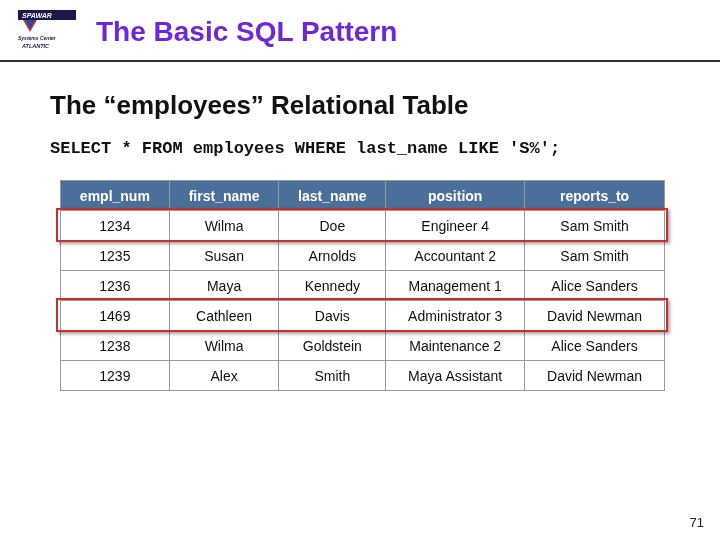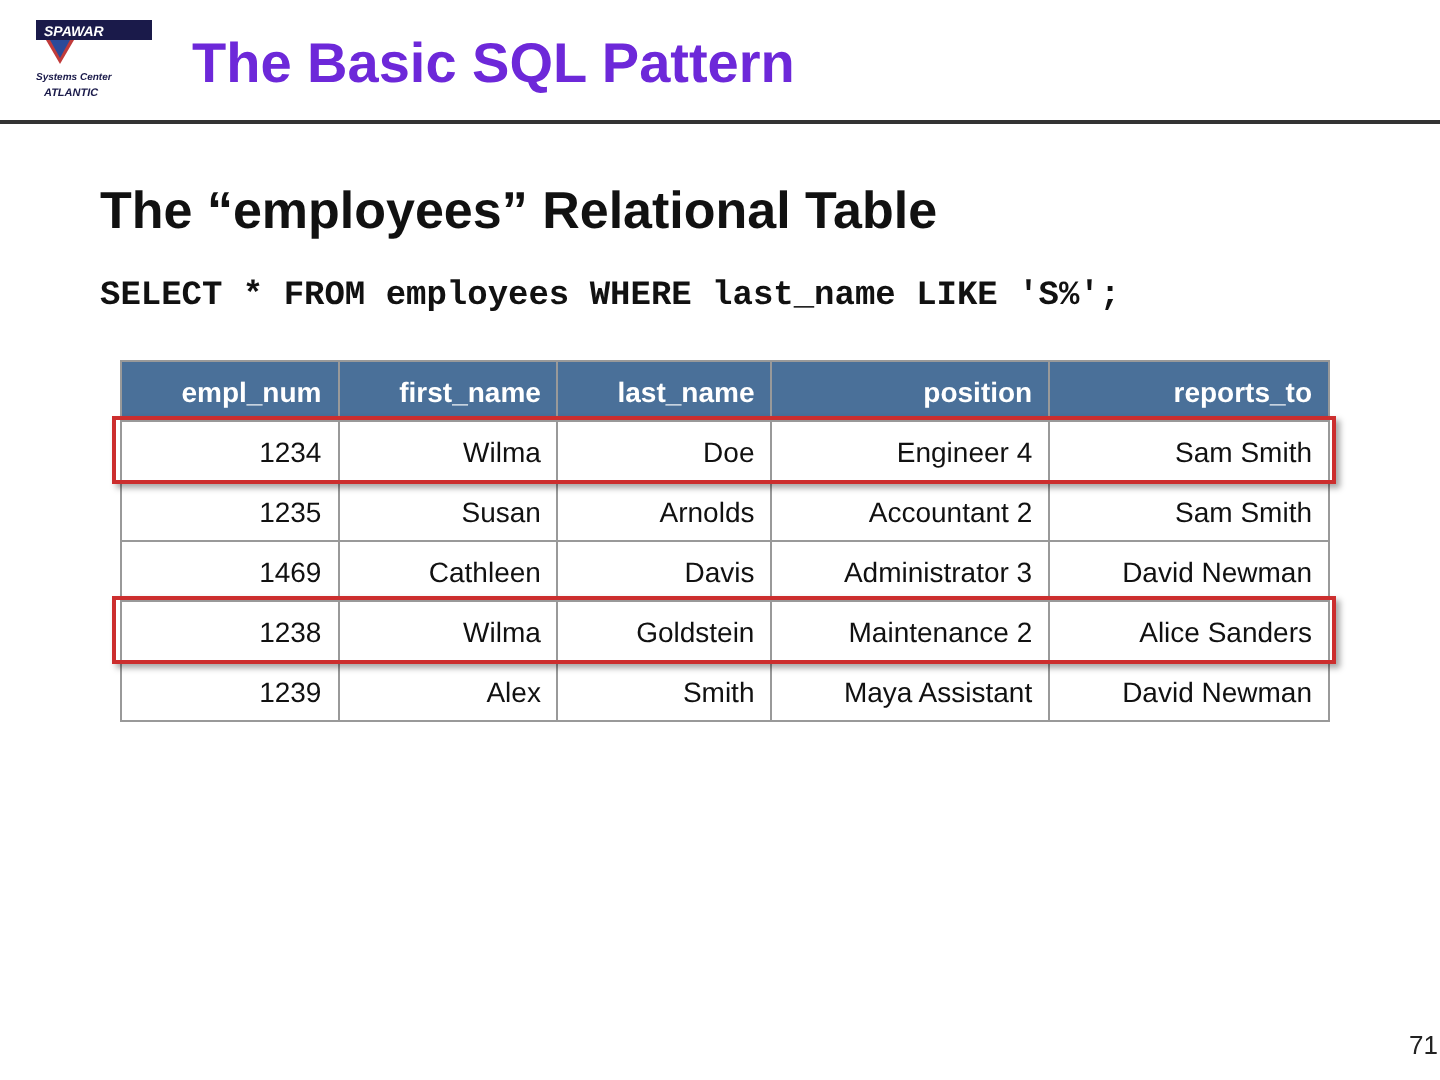--- a/index.html
+++ b/index.html
@@ -50,21 +50,21 @@
     position: relative;
     margin-left: 10px;
   }
   table {
     border-collapse: collapse;
     width: 605px;
   }
   th, td {
     border: 1px solid #999;
     padding: 6px 8px 6px 8px;
-    text-align: right;
+    text-align: center;
     font-size: 14px;
     background: #fff;
     color: #111;
   }
   th {
     background: #4a7099;
     color: #fff;
     font-weight: bold;
     font-size: 14px;
   }
@@ -72,21 +72,21 @@
   .hl {
     position: absolute;
     border: 2.5px solid #cc2e2e;
     box-shadow: 2px 2px 3px rgba(0,0,0,0.35);
     pointer-events: none;
   }
   .hl1 { left: -4px; top: 28px; width: 612px; height: 34px; }
   .hl2 { left: -4px; top: 118px; width: 612px; height: 34px; }
   .page-num {
     position: absolute;
-    right: 1px;
+    right: 16px;
     bottom: 10px;
     font-size: 13px;
     color: #222;
   }
 </style>
 </head>
 <body>
 
 <div class="header">
   <div class="logo">
@@ -126,20 +126,27 @@
           <td>Sam Smith</td>
         </tr>
         <tr>
           <td>1235</td>
           <td>Susan</td>
           <td>Arnolds</td>
           <td>Accountant 2</td>
           <td>Sam Smith</td>
         </tr>
         <tr>
+          <td>1236</td>
+          <td>Maya</td>
+          <td>Kennedy</td>
+          <td>Management 1</td>
+          <td>Alice Sanders</td>
+        </tr>
+        <tr>
           <td>1469</td>
           <td>Cathleen</td>
           <td>Davis</td>
           <td>Administrator 3</td>
           <td>David Newman</td>
         </tr>
         <tr>
           <td>1238</td>
           <td>Wilma</td>
           <td>Goldstein</td>

